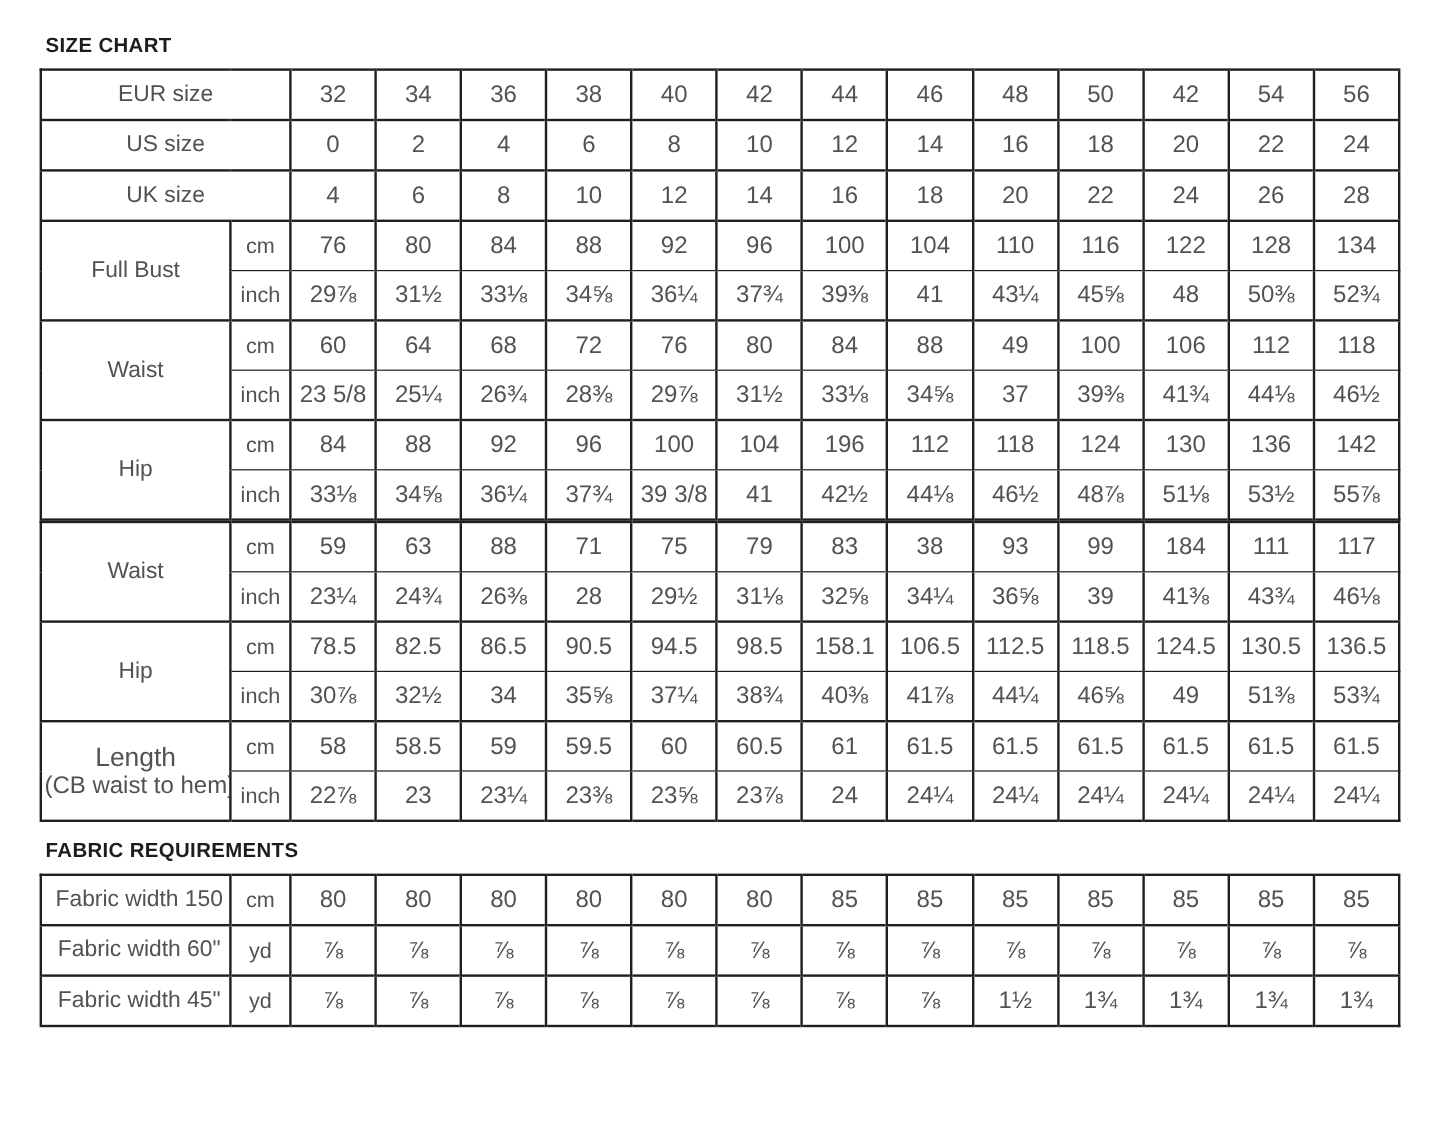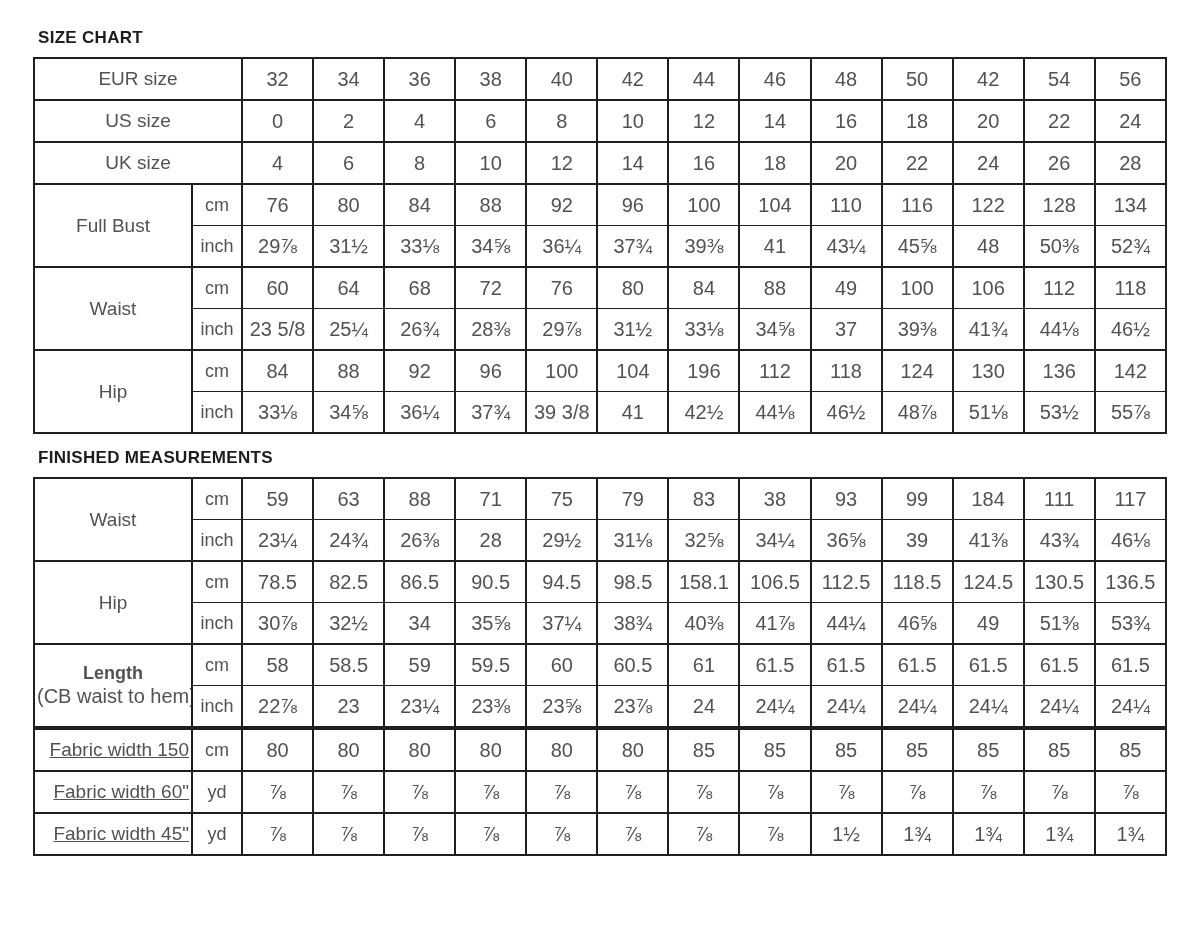--- a/index.html
+++ b/index.html
@@ -35,24 +35,24 @@
     padding: 0 2px;
     text-align: center;
     vertical-align: middle;
     font-size: 20px;
     color: #525252;
     white-space: nowrap;
     overflow: hidden;
   }
   table.meas tr.sub td { border-top-width: 1px; }
   table.meas td.label { font-size: 19px; }
-  table.meas td.label.left { text-align: right; padding-left: 8px; text-decoration: underline; }
+  table.meas td.label.left { text-align: center; padding-left: 8px; }
   table.meas td.unit { font-size: 18px; padding: 0 1px; }
   table.meas td.label .line2 { font-size: 20px; line-height: 1.15; }
-  table.meas td.label .line1.small { font-size: 18px; line-height: 1.2; font-weight: bold; }
+  table.meas td.label .line1.small { font-size: 22px; line-height: 1.2; }
 </style>
 </head>
 <body>
 
 <div class="page">
 
   <h2 class="section-title">SIZE CHART</h2>
   <table class="meas">
     <colgroup>
         <col class="c-label">
@@ -209,21 +209,20 @@
           <td class="val">44⅛</td>
           <td class="val">46½</td>
           <td class="val">48⅞</td>
           <td class="val">51⅛</td>
           <td class="val">53½</td>
           <td class="val">55⅞</td>
         </tr>
       </tbody>
   </table>
 
-  <h2 class="section-title">FINISHED MEASUREMENTS</h2>
   <table class="meas">
     <colgroup>
         <col class="c-label">
         <col class="c-unit">
         <col span="13" class="c-val">
       </colgroup>
     <tbody>
         <tr>
           <td class="label" rowspan="2">
             <div class="line1">Waist</div>
@@ -326,20 +325,21 @@
           <td class="val">24¼</td>
           <td class="val">24¼</td>
           <td class="val">24¼</td>
           <td class="val">24¼</td>
           <td class="val">24¼</td>
           <td class="val">24¼</td>
         </tr>
       </tbody>
   </table>
 
+  <h2 class="section-title">FABRIC REQUIREMENTS</h2>
   <table class="meas">
     <colgroup>
         <col class="c-label">
         <col class="c-unit">
         <col span="13" class="c-val">
       </colgroup>
     <tbody>
         <tr>
           <td class="label left">Fabric width 150</td>
           <td class="unit">cm</td>

